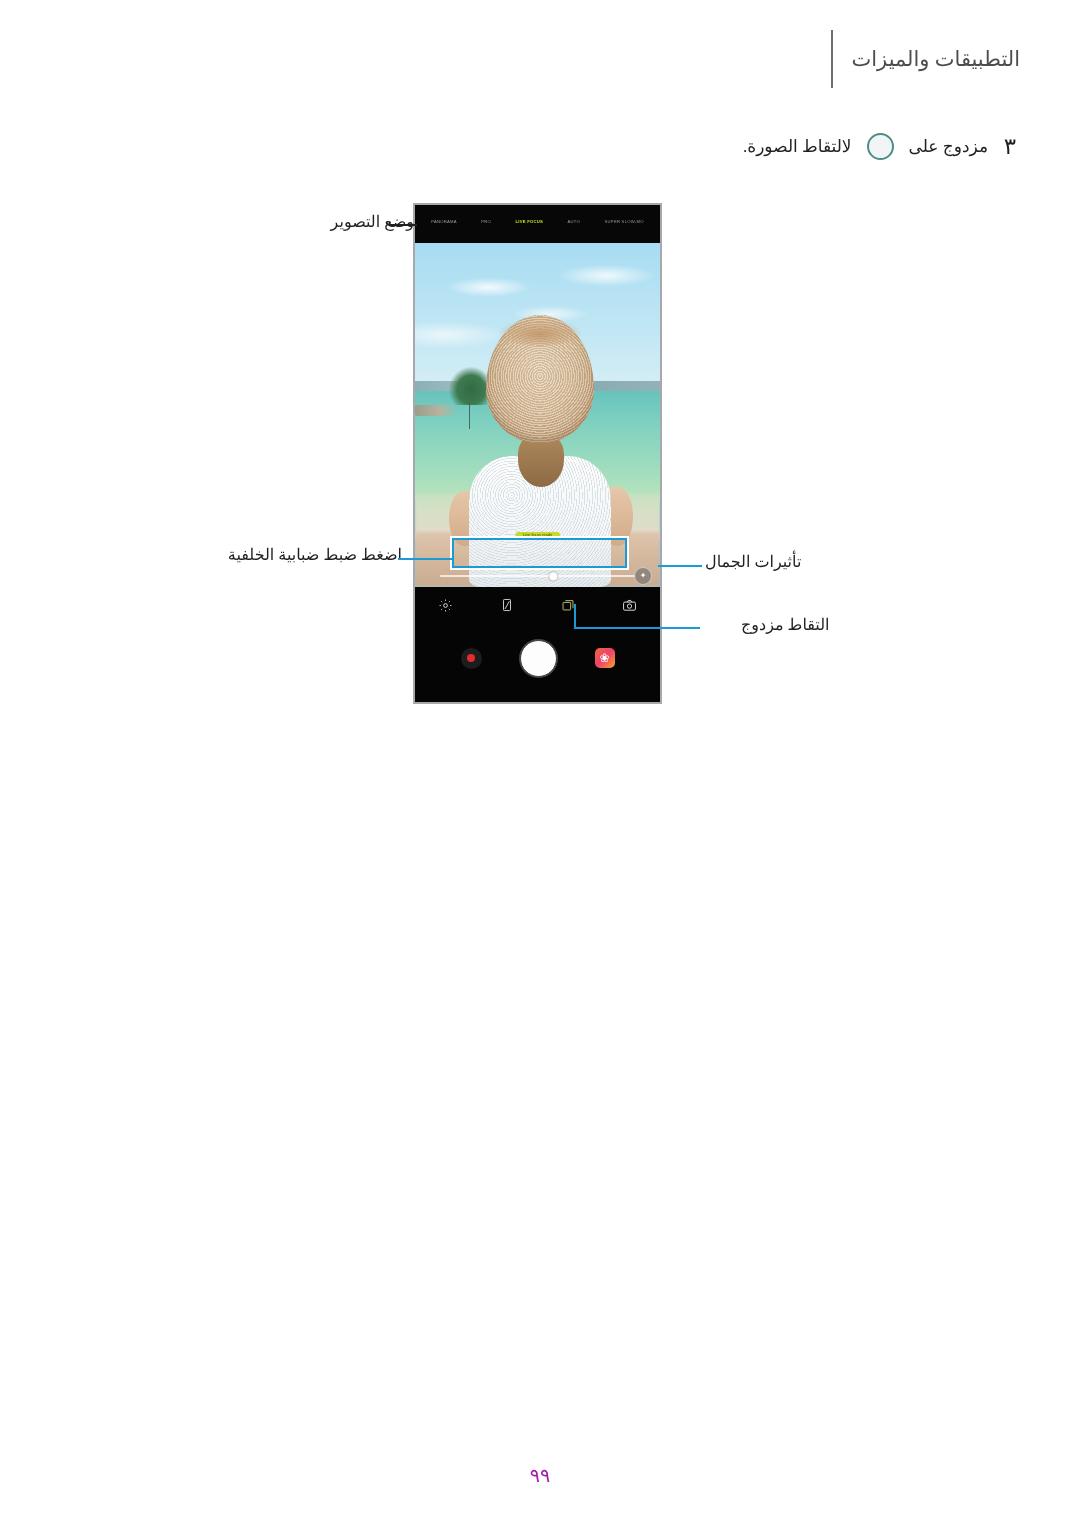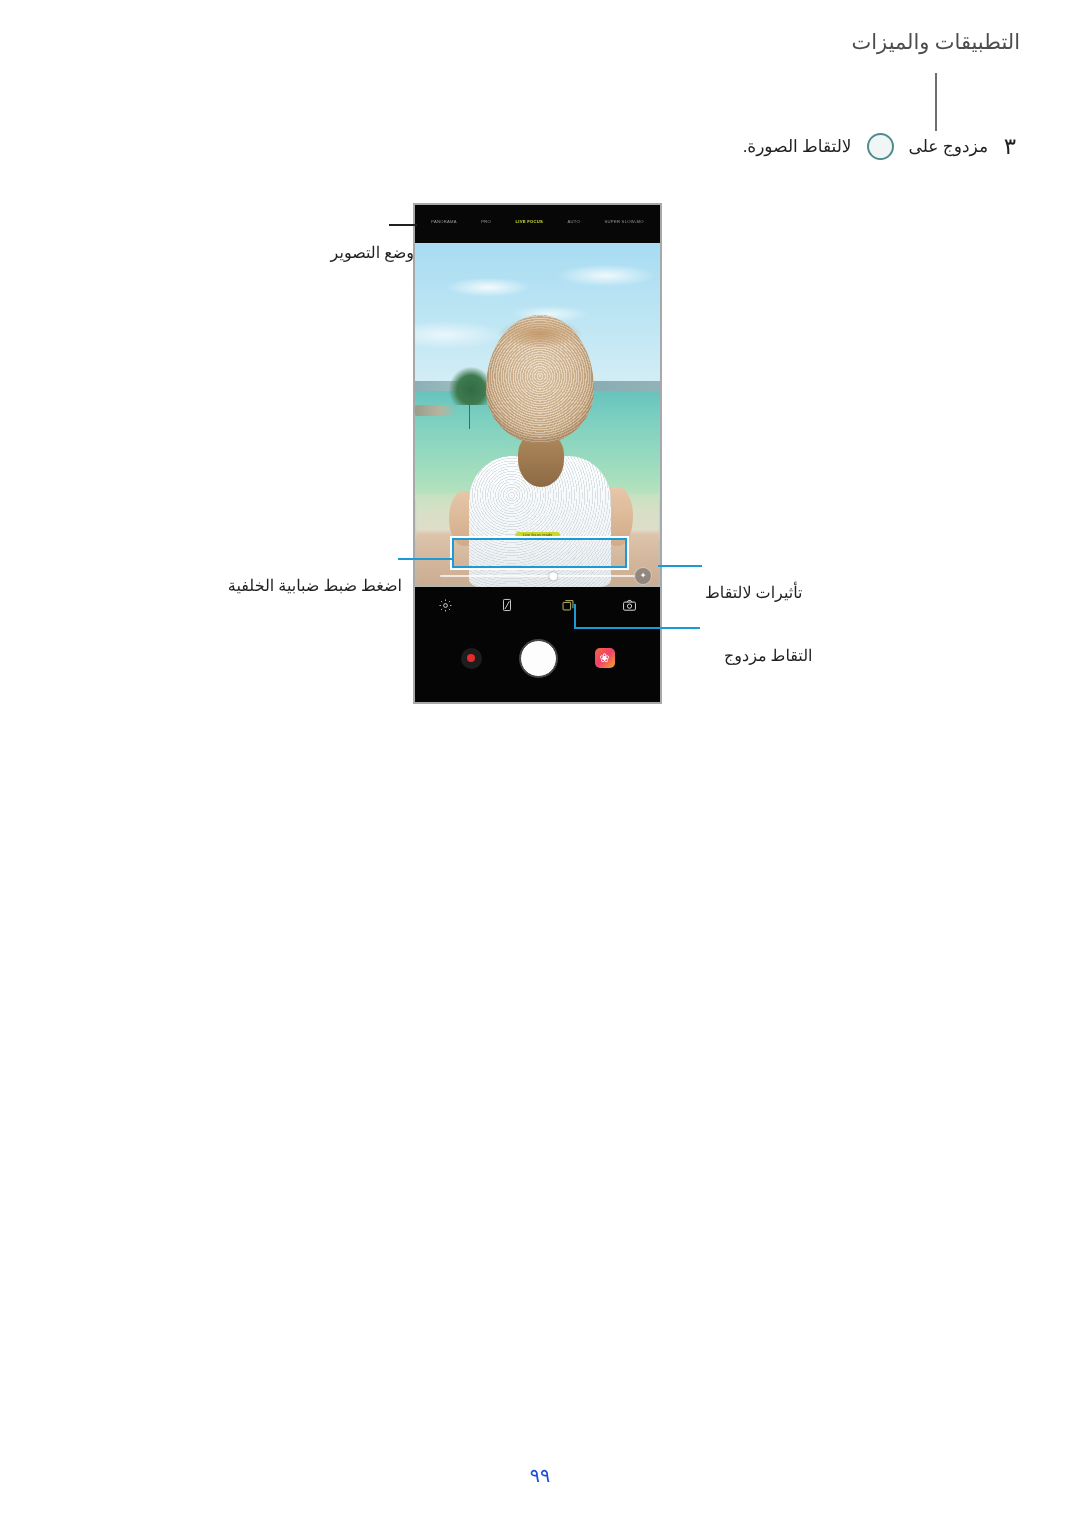--- a/index.html
+++ b/index.html
@@ -18,21 +18,21 @@
     background: #ffffff;
     overflow: hidden;
   }
 
   
   .header {
     position: absolute;
     top: 30px;
     right: 60px;
     display: flex;
-    flex-direction: column;
+    flex-direction: row;
     align-items: center;
     gap: 18px;
   }
   .header-title {
     font-family: "Liberation Serif", "DejaVu Serif", serif;
     font-size: 21px;
     color: #4d4d4f;
     letter-spacing: 0.2px;
     white-space: nowrap;
     direction: rtl;
@@ -349,21 +349,20 @@
   }
 
   
   .callout-label {
     position: absolute;
     font-family: "Liberation Serif","DejaVu Serif",serif;
     font-size: 16px;
     color: #231f20;
     white-space: nowrap;
     direction: rtl;
-    margin-top: 31px;
   }
   .leader {
     position: absolute;
     background: #1c9ad6;
   }
   .leader-h { height: 2px; }
   .leader-v { width: 2px; }
   .leader-dark { background: #231f20; }
 
   
@@ -375,21 +374,21 @@
   }
 
   
   .page-number {
     position: absolute;
     left: 0;
     right: 0;
     top: 1464px;
     text-align: center;
     font-size: 19px;
-    color: #1d4ed8;
+    color: #a21caf;
     letter-spacing: 2px;
   }
 </style>
 </head>
 <body>
 
 <div class="page">
 
   <div class="header">
     <div class="header-title">التطبيقات والميزات</div>
@@ -484,21 +483,21 @@
   </div>
 
   <div class="callout-label" style="top:212px; right:666px;">وضع التصوير</div>
   <div class="leader leader-h leader-dark" style="left:389px; top:224px; width:28px;"></div>
 
   <div class="hl-box" style="left:452px; top:538px; width:175px; height:30px;"></div>
   <div class="callout-label" style="top:545px; right:678px;">اضغط ضبط ضبابية الخلفية</div>
   <div class="leader leader-h" style="left:398px; top:558px; width:56px;"></div>
 
   <div class="leader leader-h" style="left:658px; top:565px; width:44px;"></div>
-  <div class="callout-label" style="top:552px; left:705px;">تأثيرات لالتقاط</div>
+  <div class="callout-label" style="top:552px; left:705px;">تأثيرات الجمال</div>
 
   <div class="leader leader-v" style="left:574px; top:604px; height:25px;"></div>
   <div class="leader leader-h" style="left:574px; top:627px; width:126px;"></div>
-  <div class="callout-label" style="top:615px; left:724px;">التقاط مزدوج</div>
+  <div class="callout-label" style="top:615px; left:741px;">التقاط مزدوج</div>
 
   <div class="page-number">٩٩</div>
 
 </div>
 
 </body></html>

